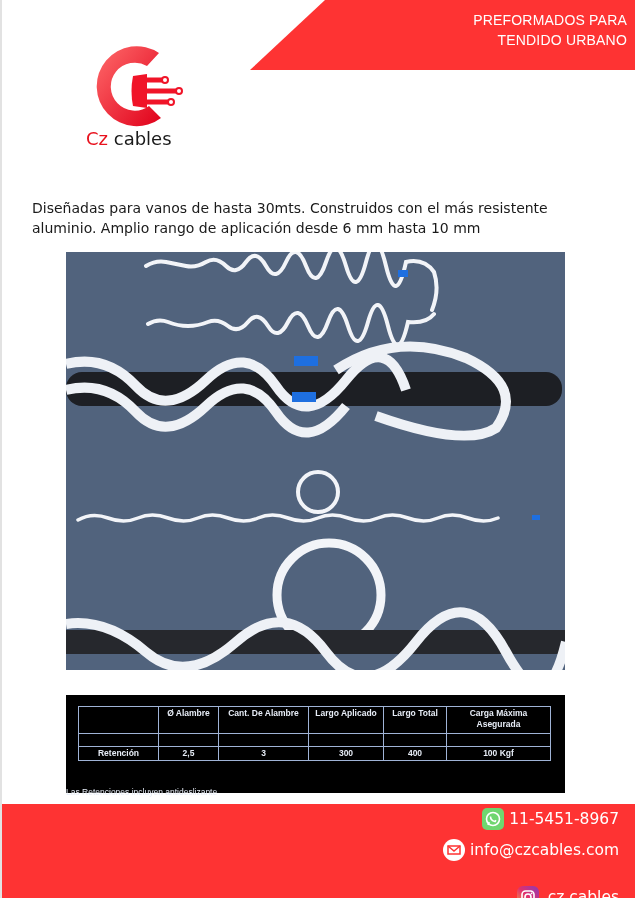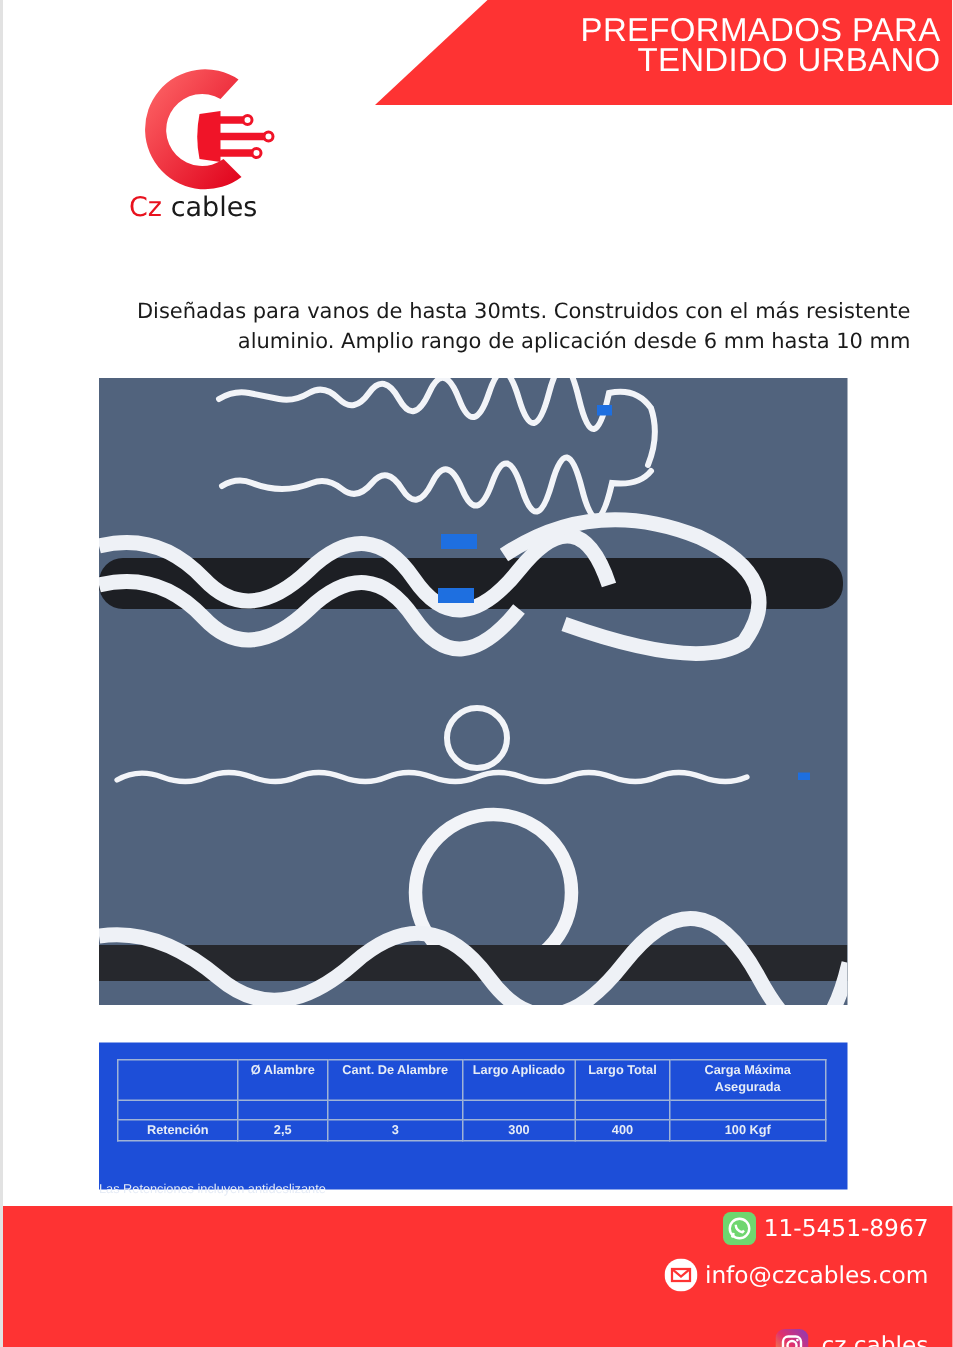--- a/index.html
+++ b/index.html
@@ -10,39 +10,39 @@
     border-left: 2px solid #e2e2e2; box-sizing: border-box;
   }
   .banner {
     position: absolute; top: 0; right: 0; width: 385px; height: 70px;
     background: #fe3333;
     clip-path: polygon(75px 0, 385px 0, 385px 70px, 0 70px);
   }
   .banner-title {
     position: absolute; top: 10px; right: 8px; text-align: right;
     color: #ffffff; font-family: "Liberation Sans", sans-serif;
-    font-size: 22px; line-height: 20px; letter-spacing: 0.2px;
+    font-size: 14px; line-height: 20px; letter-spacing: 0.2px;
   }
   .logo { position: absolute; left: 83px; top: 28px; width: 125px; height: 125px; }
   .logo-text {
     position: absolute; left: 84px; top: 128px; font-size: 18px;
     font-family: "DejaVu Sans", sans-serif; color: #1a1a1a; white-space: nowrap;
   }
   .logo-text .cz { color: #e8121e; }
   .intro {
-    position: absolute; left: 30px; top: 198px; width: 575px; text-align: right;
+    position: absolute; left: 30px; top: 198px; width: 575px; text-align: left;
     font-size: 14px; line-height: 20px; color: #1a1a1a;
   }
   .photo {
     position: absolute; left: 64px; top: 252px; width: 499px; height: 418px;
     background: #51637d; overflow: hidden;
   }
   .spec {
     position: absolute; left: 64px; top: 695px; width: 499px; height: 98px;
-    background: #1d4ed8;
+    background: #000000;
   }
   .spec table {
     position: absolute; left: 12px; top: 11px; width: 473px;
     border-collapse: collapse; font-family: "Liberation Sans", sans-serif;
     font-weight: bold; font-size: 8.5px; color: #e6ecf6;
   }
   .spec td, .spec th {
     border: 1.5px solid #9fb3d6; text-align: center; padding: 1px 2px; line-height: 11px;
     font-weight: bold;
   }

